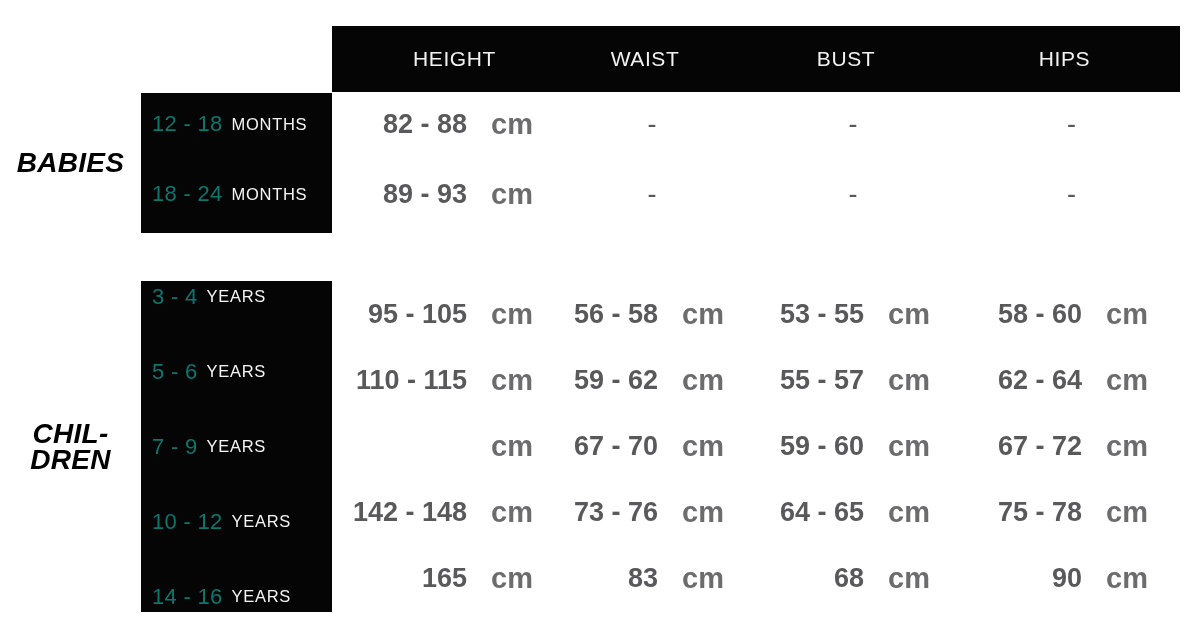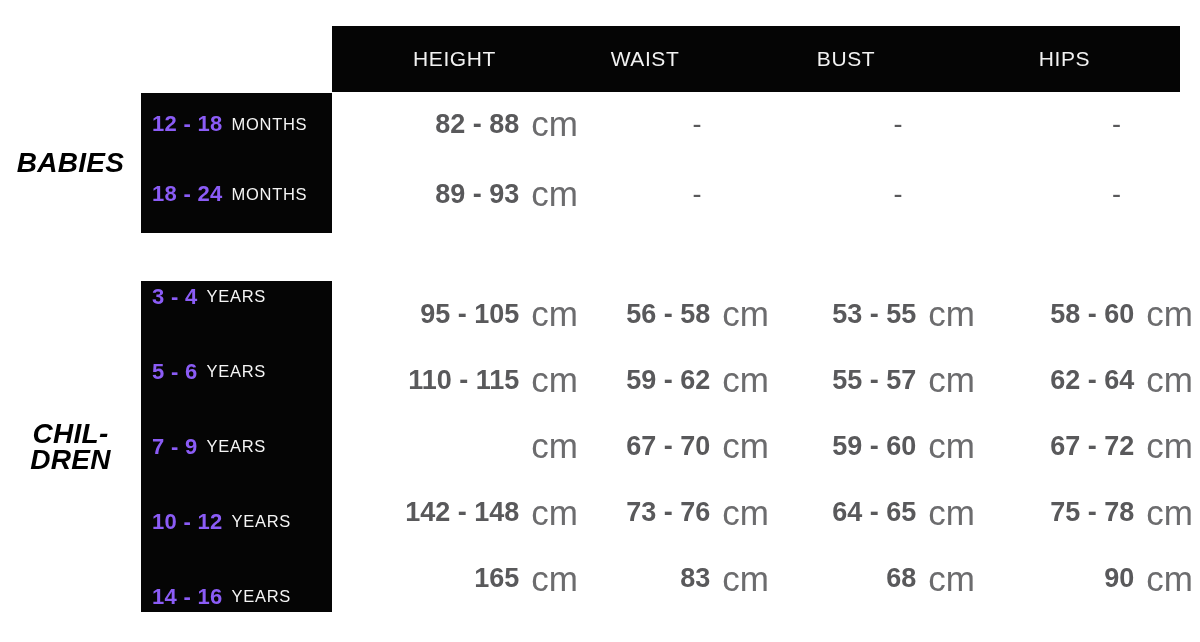--- a/index.html
+++ b/index.html
@@ -29,40 +29,39 @@
     color:#000000; letter-spacing:0.3px; text-align:center;
   }
   #babies-label   { top:93px;  height:140px; }
   #children-label { top:281px; height:331px; }
 
   
   .age-box { position:absolute; left:141px; width:191px; background:#050505; display:grid; }
   #babies-ages   { top:93px;  height:140px; grid-template-rows:62px 78px; }
   #children-ages { top:281px; height:331px; grid-template-rows:repeat(5,1fr);gap:44px; }
   .age-cell { display:flex; align-items:center; padding-left:11px; white-space:nowrap; }
-  .age-num  { font-size:22px; font-weight:700; color:#8b5cf6; letter-spacing:0.3px; }
+  .age-num  { font-size:22px; font-weight:400; color:#0f766e; letter-spacing:0.3px; }
   .age-unit { font-size:16.5px; font-weight:400; color:#f5f5f5; margin-left:9px; letter-spacing:0.7px;text-align:center; }
 
   
   .data-grid {
     position:absolute; left:332px; width:848px; display:grid;
     grid-template-columns:215px 196px 206px 231px;
-    padding-left:45px;
   }
   #babies-data   { top:93px;  height:140px; grid-template-rows:62px 78px; }
   #children-data { top:281px; height:331px; grid-template-rows:repeat(5,1fr); }
   .cell { display:flex; align-items:center; white-space:nowrap; }
   .cell.val { justify-content:flex-end; }
   .cell.val.c1 { padding-right:14px; }
   .cell.val.c2 { padding-right:19px; }
   .cell.val.c3 { padding-right:19px; }
   .cell.val.c4 { padding-right:32px; }
   .cell.dash { justify-content:center; padding-left:14px; }
   .num  { font-size:27px; font-weight:700; color:#59595b; }
-  .unit { font-size:35px; font-weight:400; color:#6c6c6e; margin-left:12px; }
+  .unit { font-size:29px; font-weight:700; color:#6c6c6e; margin-left:24px; }
   .dash-glyph { font-size:27px; font-weight:400; color:#59595b; }
 </style>
 </head>
 <body>
 
 <div class="stage">
   <div class="header-bar" id="column-headers">
       <div class="hcell c1">HEIGHT</div>
       <div class="hcell c3">WAIST</div>
       <div class="hcell c2">BUST</div>

